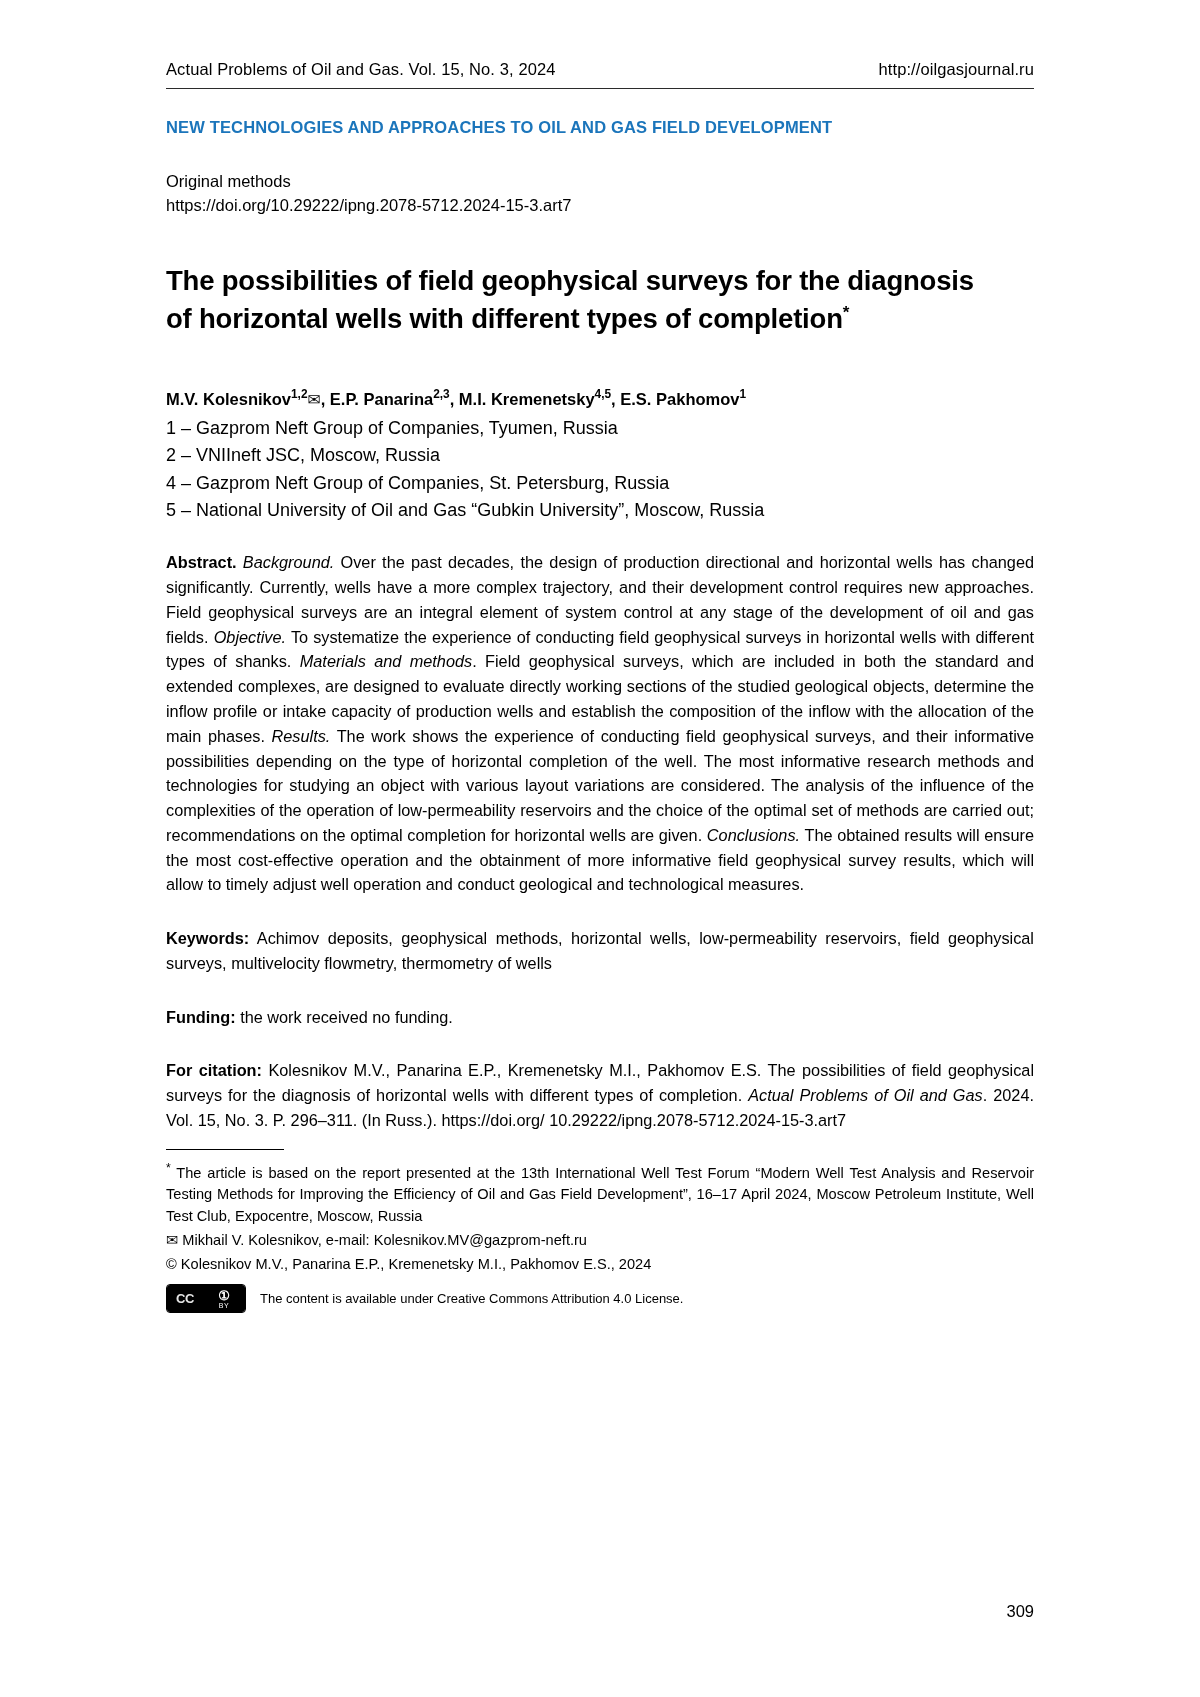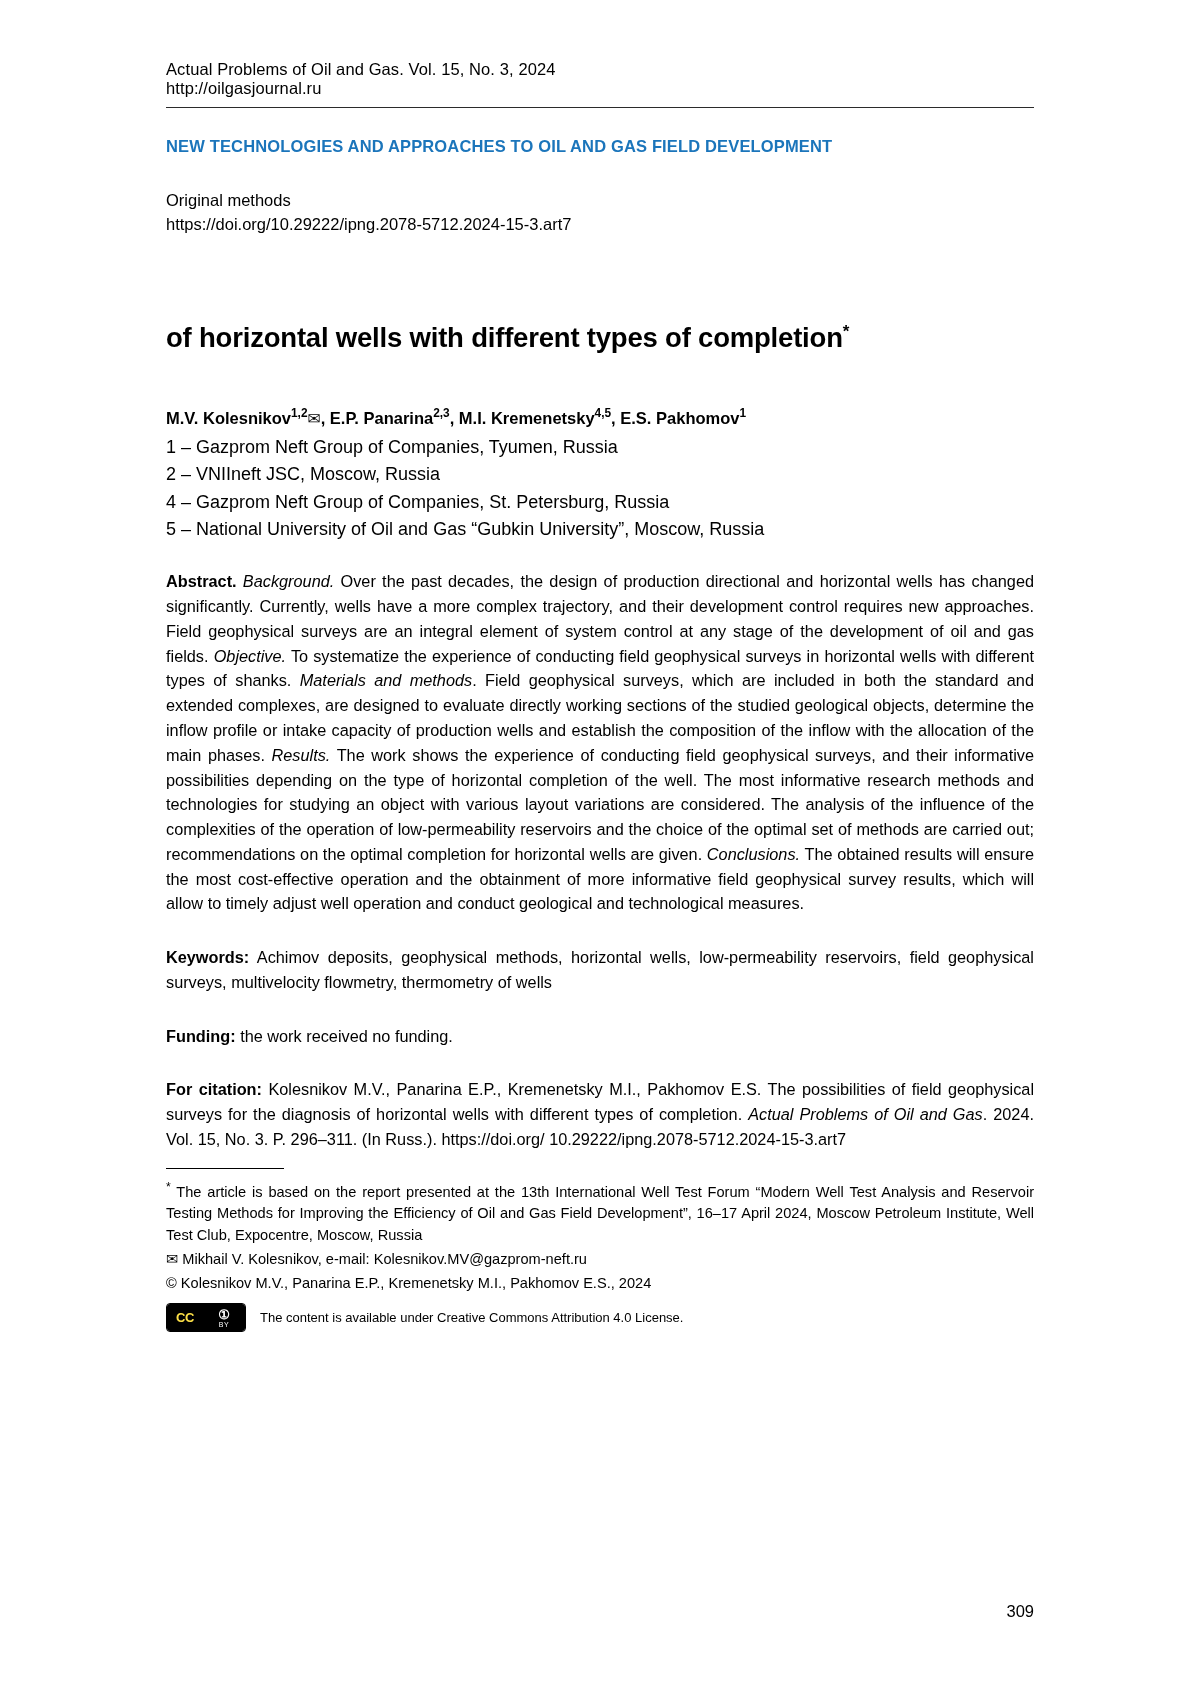--- a/index.html
+++ b/index.html
@@ -30,21 +30,20 @@
   }
   
   .runhead {
     display: flex;
     justify-content: space-between;
     align-items: baseline;
     font-size: 16.5px;
     letter-spacing: 0.1px;
     padding-bottom: 9px;
     border-bottom: 1.3px solid #2b2b2b;
-    flex-direction: column;
   }
   .runhead .left { }
   .runhead .right { }
 
   .section-title {
     margin-top: 29px;
     color: #1b75bb;
     font-weight: bold;
     font-size: 16.5px;
     letter-spacing: 0.15px;
@@ -130,21 +129,21 @@
     border-radius: 4px;
     background: #fff;
     display: flex;
     align-items: stretch;
     overflow: hidden;
     flex: 0 0 auto;
   }
   .cc-badge .cc-left {
     width: 36px;
     background: #000;
-    color: #fde047;
+    color: #e5e5e5;
     display: flex;
     align-items: center;
     justify-content: center;
     font-size: 13px;
     font-weight: bold;
     letter-spacing: -0.5px;
   }
   .cc-badge .cc-right {
     flex: 1;
     background: #000;
@@ -187,21 +186,21 @@
     </div>
 
     <div class="section-title">NEW TECHNOLOGIES AND APPROACHES TO OIL AND GAS FIELD DEVELOPMENT</div>
 
     <div class="artinfo">
       <div>Original methods</div>
       <div class="doi">https://doi.org/10.29222/ipng.2078-5712.2024-15-3.art7</div>
     </div>
 
     <h1 class="title">
-      <br>
+      <span>The possibilities of field geophysical surveys for the diagnosis</span><br>
       <span>of horizontal wells with different types of completion</span><sup>*</sup>
     </h1>
 
     <div class="authors">
       <span>M.V. Kolesnikov</span><sup>1,2</sup><span class="envelope">✉</span><span>, E.P. Panarina</span><sup>2,3</sup><span>, M.I. Kremenetsky</span><sup>4,5</sup><span>, E.S. Pakhomov</span><sup>1</sup>
     </div>
 
     <div class="affils">
       <div>1 – Gazprom Neft Group of Companies, Tyumen, Russia</div>
       <div>2 – VNIIneft JSC, Moscow, Russia</div>

